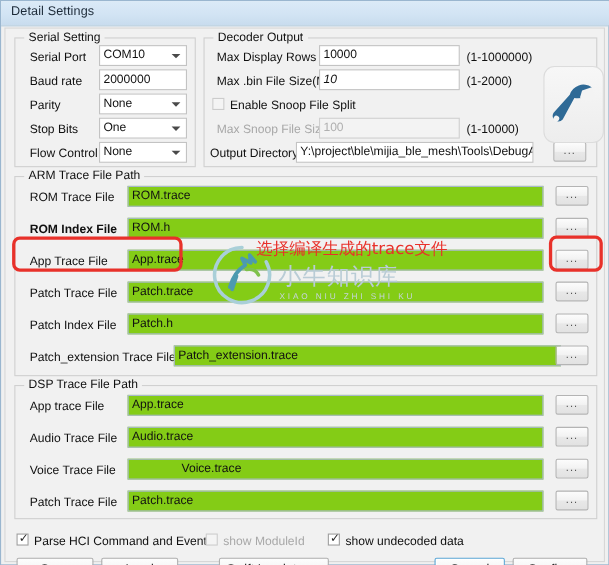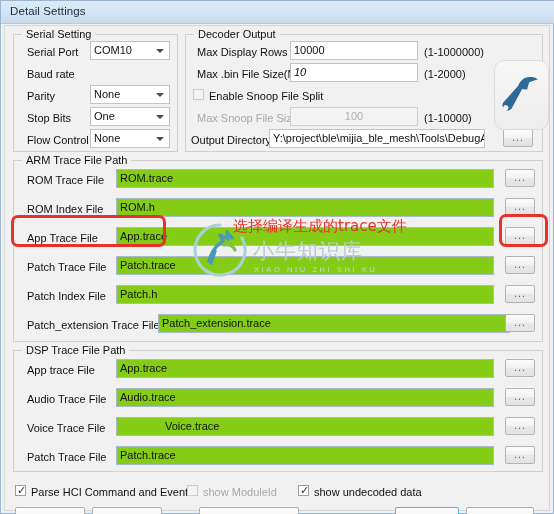--- a/index.html
+++ b/index.html
@@ -97,21 +97,20 @@
     overflow: hidden;
   }
   .tinput.blue {
     background: #84cc16;
     border: 1px solid #a9b9cc;
   }
   .tinput.disabled {
     background: #f3f3f3;
     border: 1px solid #cfcfcf;
     color: #b0b0b0;
-    text-align: center;
   }
 
   
   .combo {
     position: absolute;
     box-sizing: border-box;
     background: #ffffff;
     border: 1px solid #c3c3c3;
     font-size: 11px;
     color: #111;
@@ -263,20 +262,23 @@
       <div class="group-title">Serial Setting</div>
     </div>
 
     <div class="lbl" style="left:22px; top:19px;">Serial Port</div>
     <div class="combo" style="left:85px; top:15px; width:80px; height:19px;">
       <span>COM10</span>
       <span class="arrow"></span>
     </div>
 
     <div class="lbl" style="left:22px; top:41px;">Baud rate</div>
+    <div class="tinput" style="left:85px; top:37px; width:80px; height:19px;">
+      <span>2000000</span>
+    </div>
 
     <div class="lbl" style="left:22px; top:63px;">Parity</div>
     <div class="combo" style="left:85px; top:59px; width:80px; height:19px;">
       <span>None</span>
       <span class="arrow"></span>
     </div>
 
     <div class="lbl" style="left:22px; top:85px;">Stop Bits</div>
     <div class="combo" style="left:85px; top:81px; width:80px; height:19px;">
       <span>One</span>
@@ -338,21 +340,21 @@
     <div class="group" style="left:8px; top:134px; width:530px; height:182px;">
       <div class="group-title">ARM Trace File Path</div>
     </div>
 
     <div class="lbl" style="left:22px; top:147px;">ROM Trace File</div>
     <div class="tinput blue" style="left:111px; top:143px; width:378px; height:19px;">
       <span>ROM.trace</span>
     </div>
     <div class="dots-btn" style="left:500px; top:143px;">...</div>
 
-    <div class="lbl" style="left:22px; top:176px;">ROM Index File</div>
+    <div class="lbl" style="left:22px; top:176px;font-weight:bold;">ROM Index File</div>
     <div class="tinput blue" style="left:111px; top:172px; width:378px; height:19px;">
       <span>ROM.h</span>
     </div>
     <div class="dots-btn" style="left:500px; top:172px;">...</div>
 
     <div class="lbl" style="left:22px; top:205px;">App Trace File</div>
     <div class="tinput blue" style="left:111px; top:201px; width:378px; height:19px;">
       <span>App.trace</span>
     </div>
     <div class="dots-btn" style="left:500px; top:201px;">...</div>

